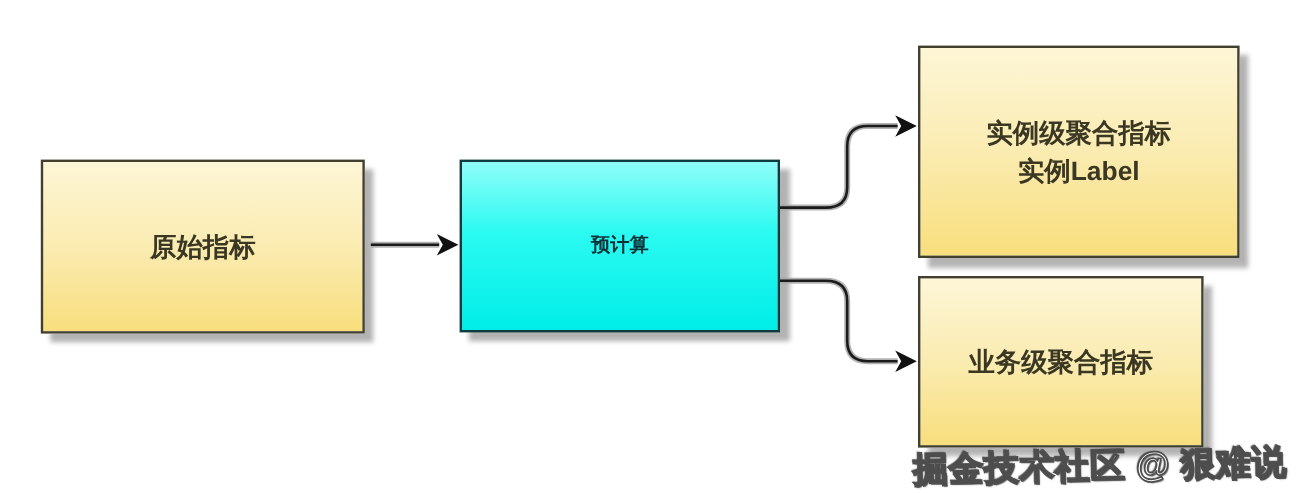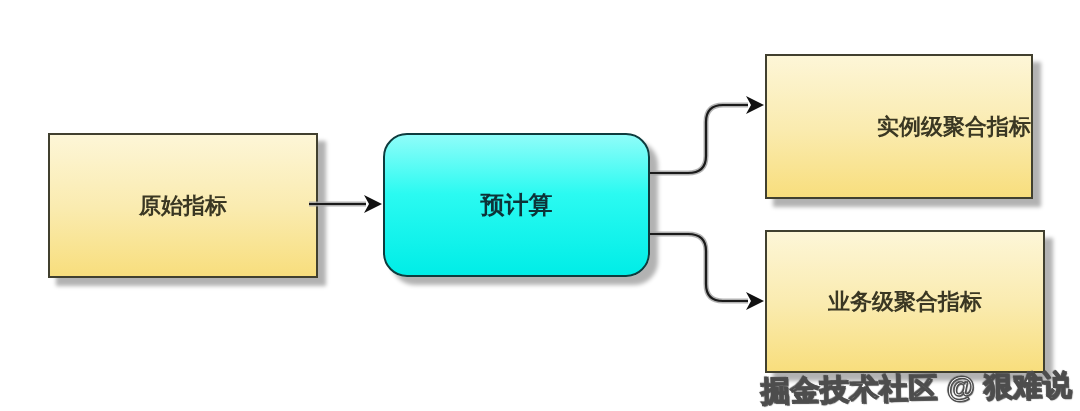--- a/index.html
+++ b/index.html
@@ -64,27 +64,26 @@
     color: var(--node_yellow_text, #3a3723);
     font-size: 22px;
   }
   .node.cyan {
     background: linear-gradient(180deg,
       var(--node_cyan_top, #8FFDF9) 0%,
       #2BFAF1 42%,
       var(--node_cyan_bottom, #00EDE7) 100%);
     color: var(--node_cyan_text, #0d3338);
     border-color: #0e3c3e;
-    font-size: 24px;
-    border-radius: 24px;
+    font-size: 16px;
   }
-  .node-source    { left: 48px;  top: 133px; width: 270px; height: 145px; }
+  .node-source    { left: 34px;  top: 133px; width: 270px; height: 145px; }
   .node-precompute{ left: 383px; top: 133px; width: 267px; height: 144px; }
-  .node-instance  { left: 765px; top: 54px;  width: 268px; height: 145px; align-items: flex-end; }
-  .node-business  { left: 765px; top: 230px; width: 280px; height: 143px; }
+  .node-instance  { left: 765px; top: 38px;  width: 268px; height: 177px; }
+  .node-business  { left: 765px; top: 230px; width: 238px; height: 143px; }
   .watermark {
     position: absolute;
     right: 8px;
     bottom: 2px;
     z-index: 10;
     font-size: 29px;
     font-weight: 700;
     letter-spacing: 0.5px;
     white-space: nowrap;
     color: #ffffff;
@@ -125,20 +124,21 @@
   <div class="node yellow node-source">
     <div>原始指标</div>
   </div>
 
   <div class="node cyan node-precompute">
     <div>预计算</div>
   </div>
 
   <div class="node yellow node-instance">
     <div>实例级聚合指标</div>
+    <div>实例Label</div>
   </div>
 
   <div class="node yellow node-business">
     <div>业务级聚合指标</div>
   </div>
 
   <div class="watermark">掘金技术社区 @ 狠难说</div>
 
 </div>
 

